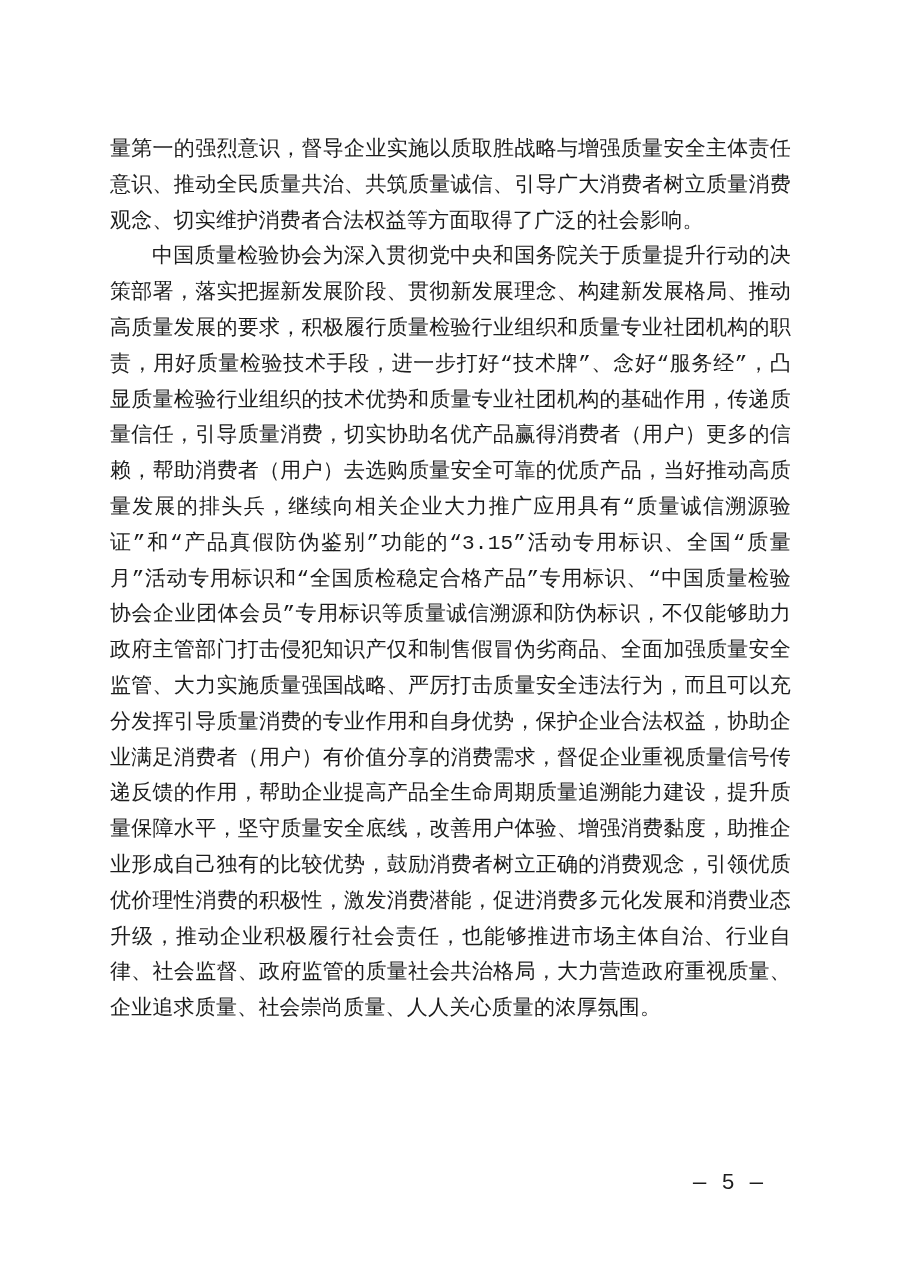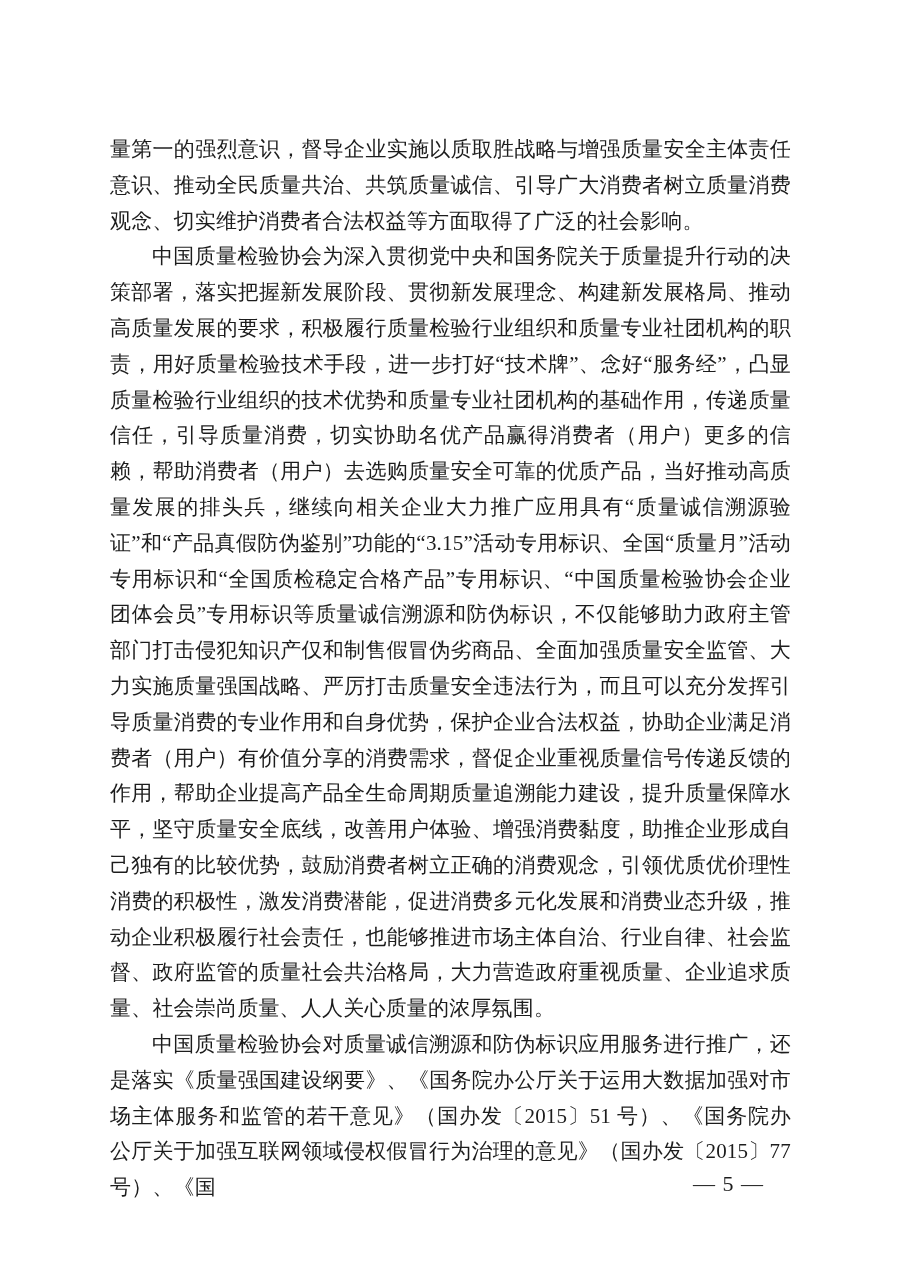--- a/index.html
+++ b/index.html
@@ -1,15 +1,15 @@
 <!DOCTYPE html>
 <html><head>
 <meta charset="utf-8">
 <style>
-  * { margin: 0; padding: 0; box-sizing: border-box; }
+  * { margin: 0; padding: 0; box-sizing: border-box; font-family: Liberation Mono, monospace; }
   html, body {
     width: 900px;
     background: #ffffff;
     font-family: "Liberation Serif", "DejaVu Serif", serif;
   }
   .page {
     position: relative;
     width: 900px;
     height: 1273px;
     background: #ffffff;
@@ -43,16 +43,15 @@
     white-space: pre;
   }
 </style>
 </head>
 <body>
 
 <div class="page">
   <div class="content">
     <p>量第一的强烈意识，督导企业实施以质取胜战略与增强质量安全主体责任意识、推动全民质量共治、共筑质量诚信、引导广大消费者树立质量消费观念、切实维护消费者合法权益等方面取得了广泛的社会影响。</p>
     <p class="indent">中国质量检验协会为深入贯彻党中央和国务院关于质量提升行动的决策部署，落实把握新发展阶段、贯彻新发展理念、构建新发展格局、推动高质量发展的要求，积极履行质量检验行业组织和质量专业社团机构的职责，用好质量检验技术手段，进一步打好“技术牌”、念好“服务经”，凸显质量检验行业组织的技术优势和质量专业社团机构的基础作用，传递质量信任，引导质量消费，切实协助名优产品赢得消费者（用户）更多的信赖，帮助消费者（用户）去选购质量安全可靠的优质产品，当好推动高质量发展的排头兵，继续向相关企业大力推广应用具有“质量诚信溯源验证”和“产品真假防伪鉴别”功能的“3.15”活动专用标识、全国“质量月”活动专用标识和“全国质检稳定合格产品”专用标识、“中国质量检验协会企业团体会员”专用标识等质量诚信溯源和防伪标识，不仅能够助力政府主管部门打击侵犯知识产仅和制售假冒伪劣商品、全面加强质量安全监管、大力实施质量强国战略、严厉打击质量安全违法行为，而且可以充分发挥引导质量消费的专业作用和自身优势，保护企业合法权益，协助企业满足消费者（用户）有价值分享的消费需求，督促企业重视质量信号传递反馈的作用，帮助企业提高产品全生命周期质量追溯能力建设，提升质量保障水平，坚守质量安全底线，改善用户体验、增强消费黏度，助推企业形成自己独有的比较优势，鼓励消费者树立正确的消费观念，引领优质优价理性消费的积极性，激发消费潜能，促进消费多元化发展和消费业态升级，推动企业积极履行社会责任，也能够推进市场主体自治、行业自律、社会监督、政府监管的质量社会共治格局，大力营造政府重视质量、企业追求质量、社会崇尚质量、人人关心质量的浓厚氛围。</p>
-    <p class="indent">中国质量检验协会对质量诚信溯源和防伪标识应用服务进行推广，还是落实《质量强国建设纲要》、《国务院办公厅关于运用大数据加强对市场主体服务和监管的若干意见》（国办发〔2015〕51 号）、《国务院办公厅关于加强互联网领域侵权假冒行为治理的意见》（国办发〔2015〕77 号）、《国</p>
   </div>
   <div class="page-number">— 5 —</div>
 </div>
 
 </body></html>

